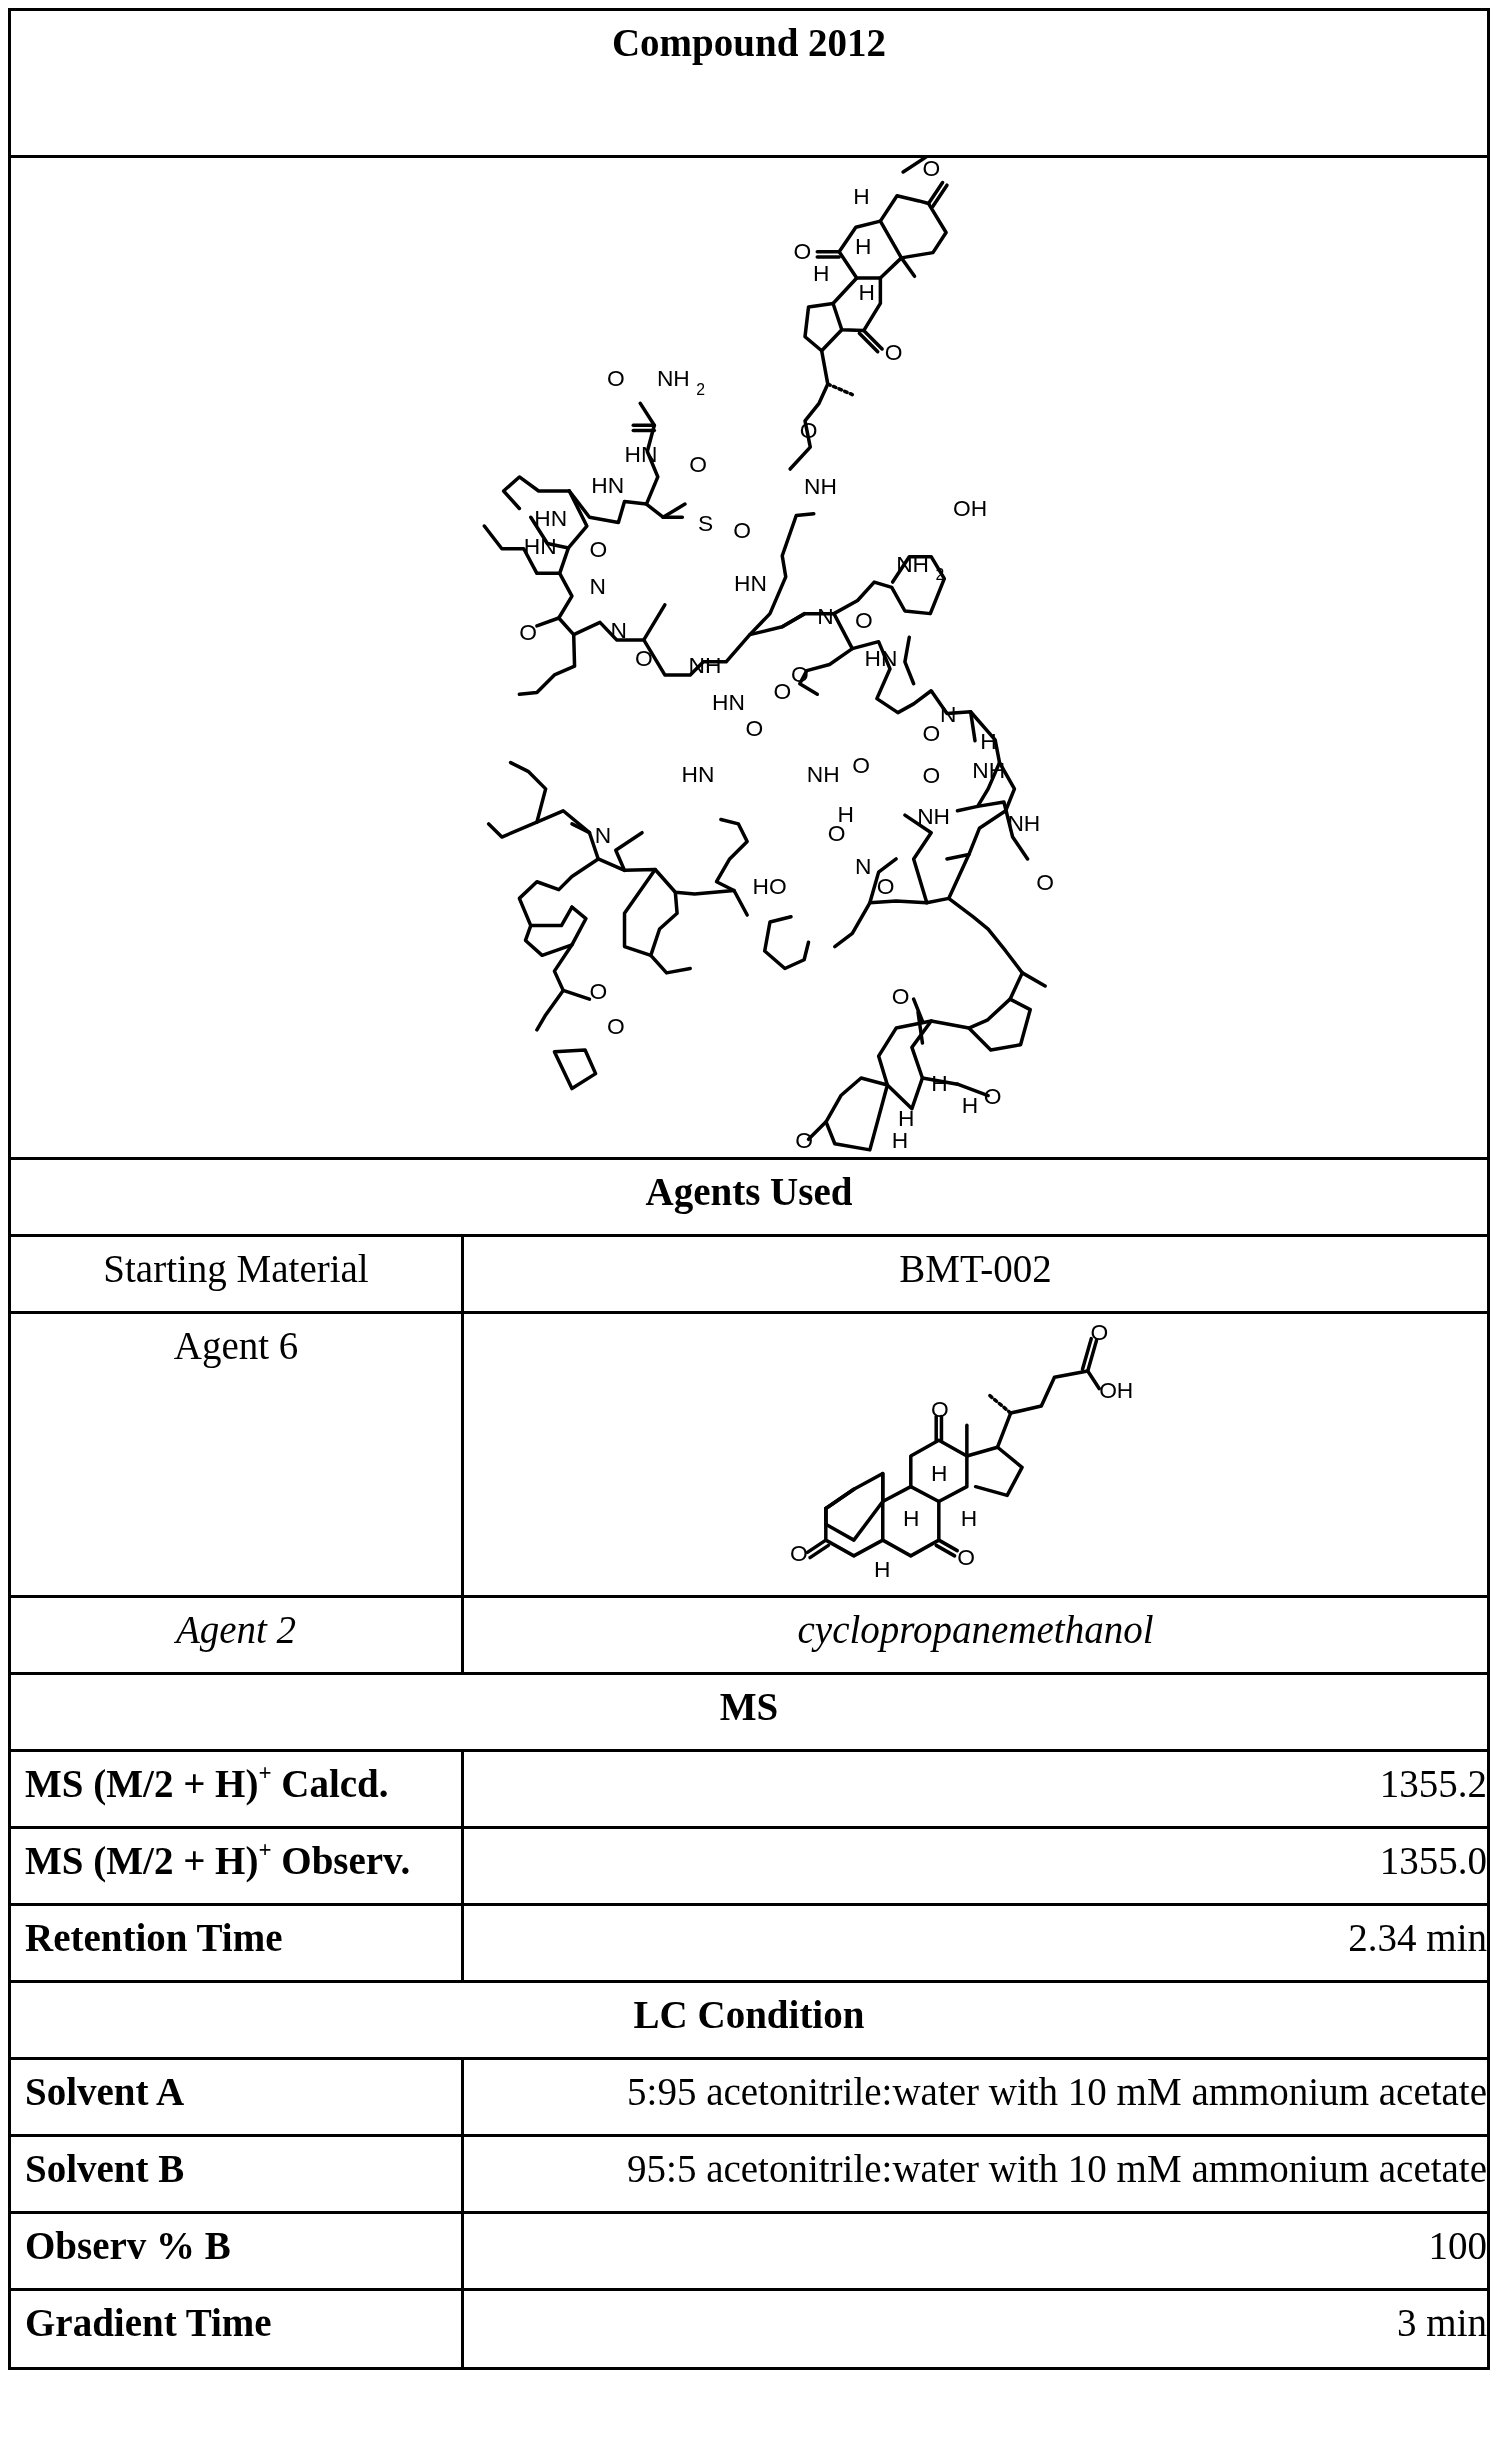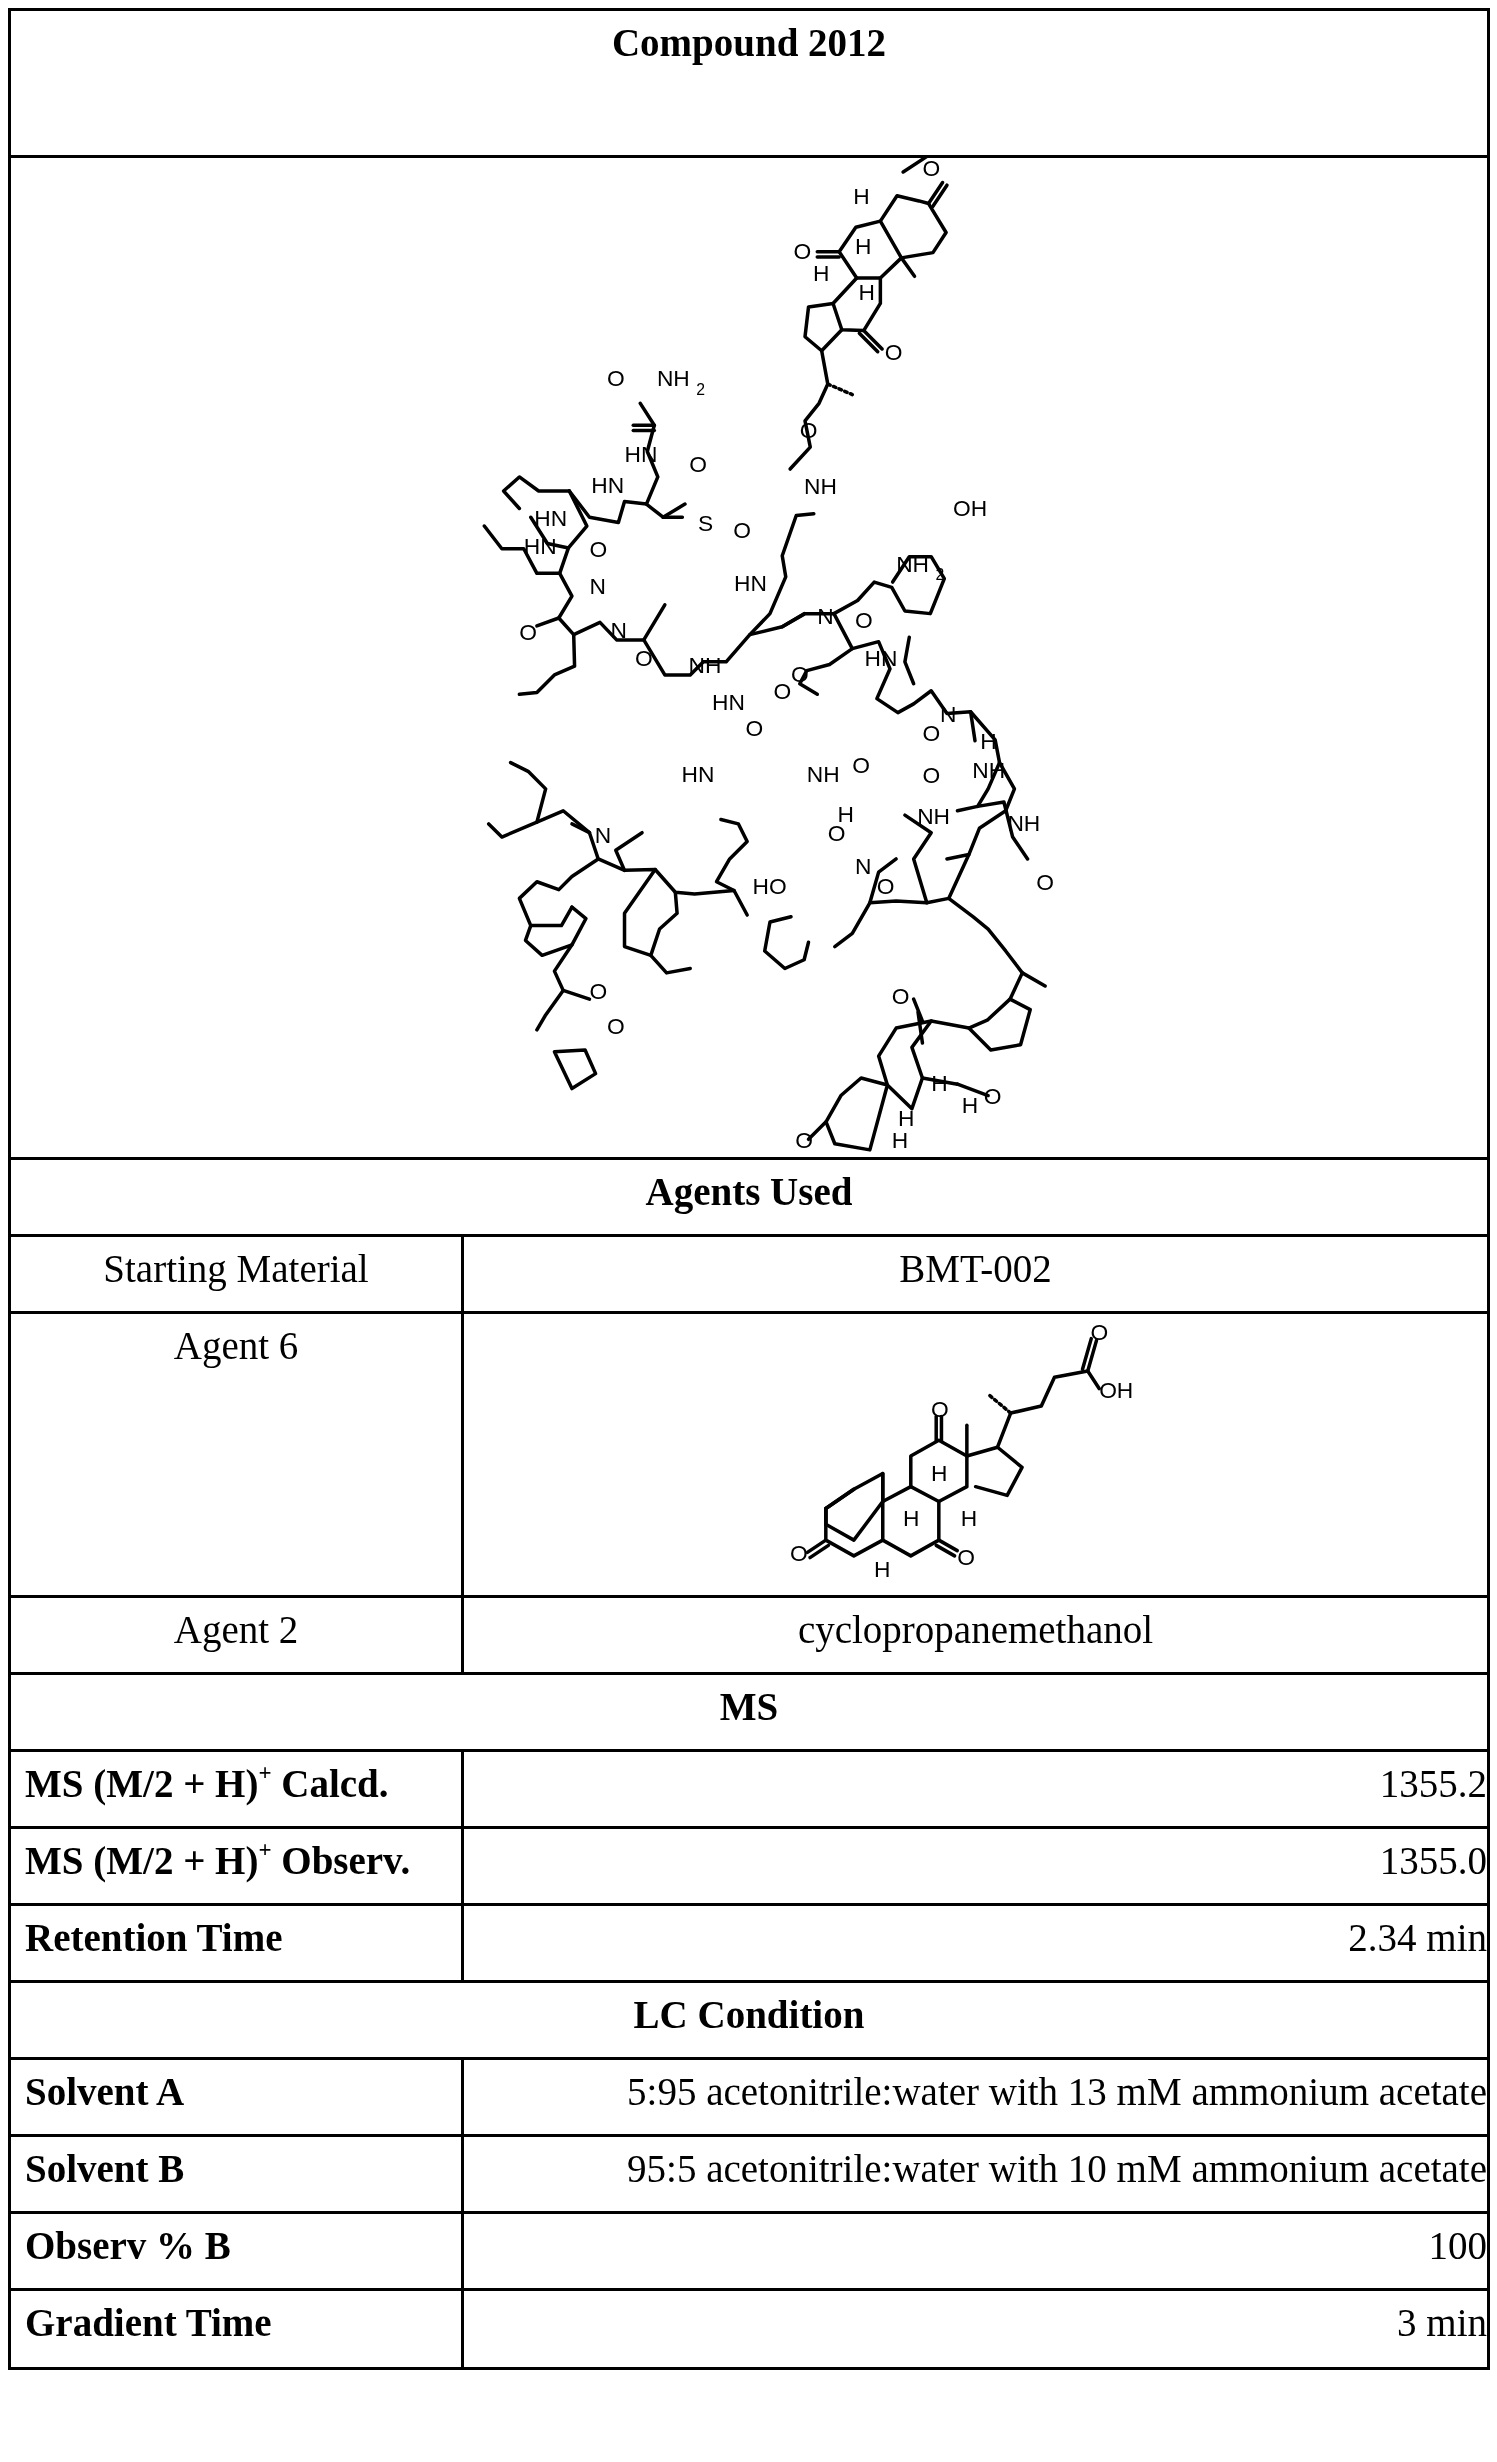--- a/index.html
+++ b/index.html
@@ -212,21 +212,21 @@
           <text x="196" y="198">H</text>
           <text x="164" y="250">H</text>
           <text x="230" y="250">H</text>
           <text x="131" y="308">H</text>
           <text x="35" y="290">O</text>
           <text x="226" y="294">O</text>
         </g>
       </svg>
     </td>
   </tr>
-  <tr style="height:77px;">
+  <tr style="height:77px;font-style:italic;">
     <td class="lbl-center">Agent 2</td>
     <td class="val-center">cyclopropanemethanol</td>
   </tr>
   <tr style="height:77px;">
     <td colspan="2" class="hdr">MS</td>
   </tr>
   <tr style="height:77px;">
     <td class="lbl-left"><span>MS (M/2 + H)</span><sup>+</sup><span style="white-space:pre"> Calcd.</span></td>
     <td class="val-left">1355.2</td>
   </tr>
@@ -236,21 +236,21 @@
   </tr>
   <tr style="height:77px;">
     <td class="lbl-left">Retention Time</td>
     <td class="val-left">2.34 min</td>
   </tr>
   <tr style="height:77px;">
     <td colspan="2" class="hdr">LC Condition</td>
   </tr>
   <tr style="height:77px;">
     <td class="lbl-left">Solvent A</td>
-    <td class="val-left">5:95 acetonitrile:water with 13 mM ammonium acetate</td>
+    <td class="val-left">5:95 acetonitrile:water with 10 mM ammonium acetate</td>
   </tr>
   <tr style="height:77px;">
     <td class="lbl-left">Solvent B</td>
     <td class="val-left">95:5 acetonitrile:water with 10 mM ammonium acetate</td>
   </tr>
   <tr style="height:77px;">
     <td class="lbl-left">Observ % B</td>
     <td class="val-left">100</td>
   </tr>
   <tr style="height:79px;">

